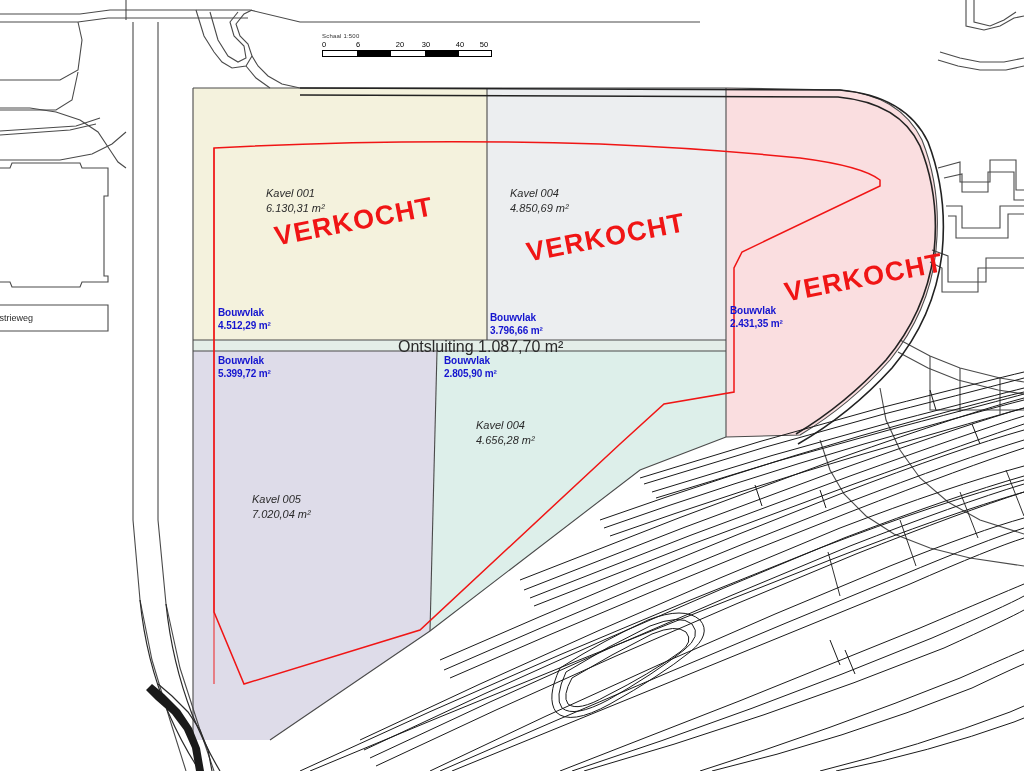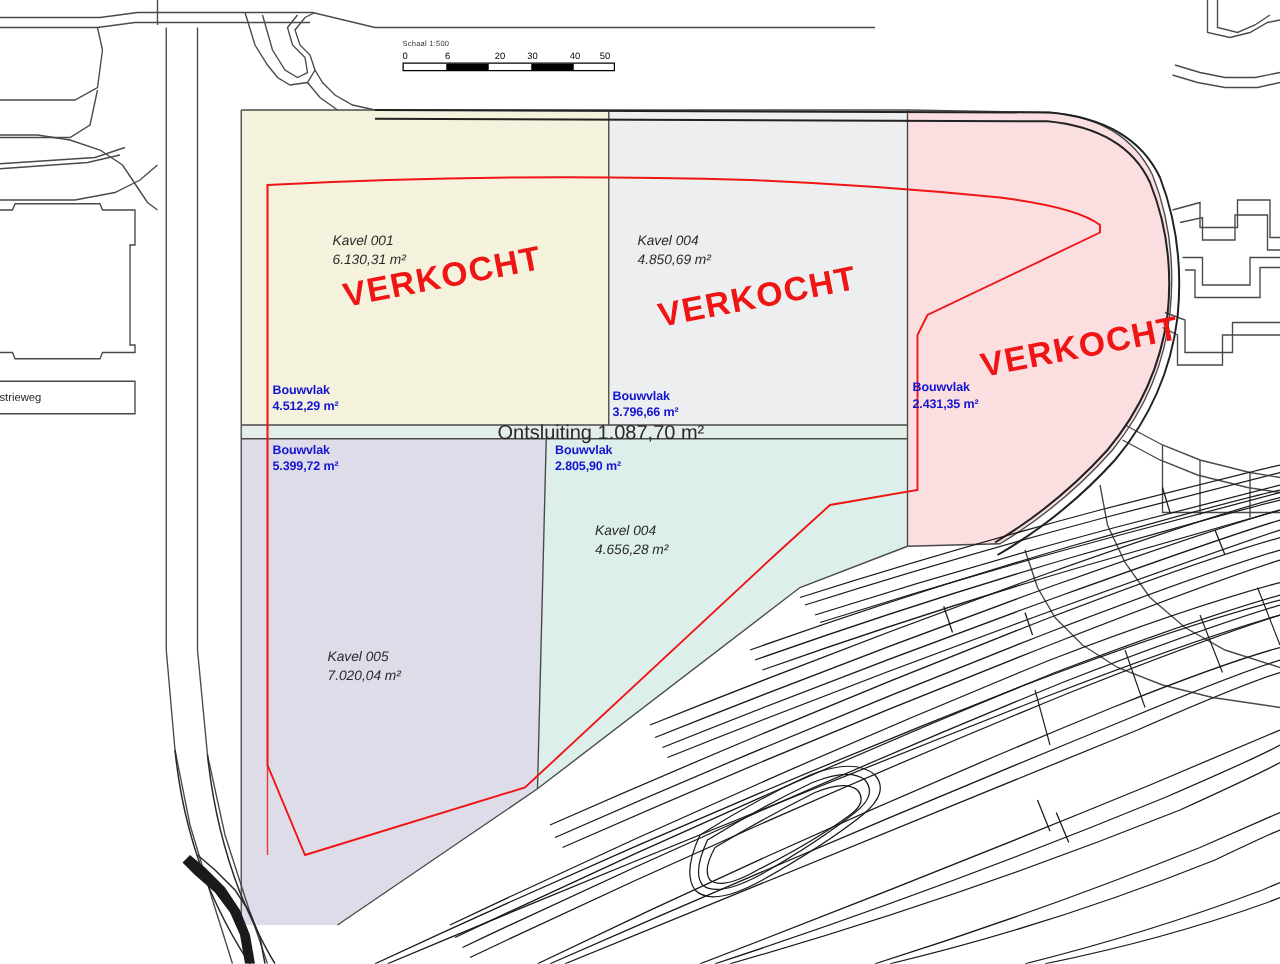--- a/index.html
+++ b/index.html
@@ -254,21 +254,21 @@
   </div>
   <div class="lbl verkocht" style="left:524px;top:238px;transform:rotate(-11deg);transform-origin:left top;">VERKOCHT</div>
 
   <div class="lbl verkocht" style="left:782px;top:278px;transform:rotate(-11deg);transform-origin:left top;">VERKOCHT</div>
 
   <div class="lbl kavel-label" style="left:476px;top:418px;width:150px;">
     <span class="num">Kavel 004</span>
     <span class="area">4.656,28 m²</span>
   </div>
 
-  <div class="lbl kavel-label" style="left:262px;top:492px;width:150px;margin-top:27px;">
+  <div class="lbl kavel-label" style="left:252px;top:492px;width:150px;">
     <span class="num">Kavel 005</span>
     <span class="area">7.020,04 m²</span>
   </div>
 
   <div class="lbl bouwvlak-label" style="left:218px;top:307px;">
     <div>Bouwvlak</div>
     <div>4.512,29 m²</div>
   </div>
 
   <div class="lbl bouwvlak-label" style="left:490px;top:312px;">

